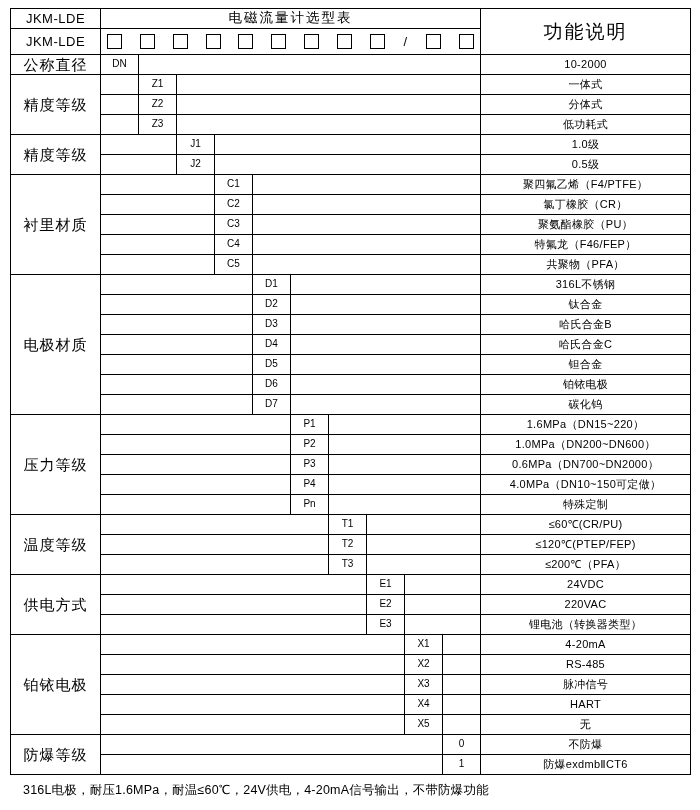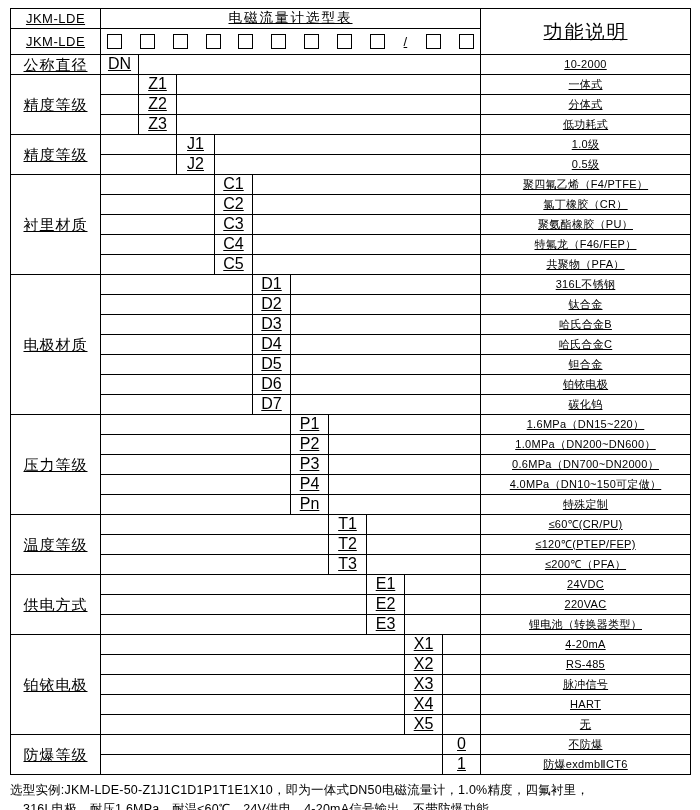--- a/index.html
+++ b/index.html
@@ -19,21 +19,20 @@
     width: 700px;
     height: 810px;
     box-sizing: border-box;
     padding: 8px 10px 4px 10px;
   }
   table.spec {
     border-collapse: collapse;
     width: 680px;
     table-layout: fixed;
     font-size: 12.5px;
-    text-decoration: underline;
   }
   table.spec td {
     border: 1px solid #000000;
     padding: 0;
     text-align: center;
     vertical-align: middle;
     line-height: 1.05;
     height: 19px;
     overflow: hidden;
     white-space: nowrap;
@@ -50,21 +49,21 @@
   }
   td.head-func {
     font-size: 19px;
     letter-spacing: 2px;
   }
   td.model {
     font-size: 13px;
     letter-spacing: 0.5px;
   }
   td.code {
-    font-size: 16px;
+    font-size: 10px;
     font-family: "Liberation Sans", sans-serif;
   }
   td.desc {
     font-size: 11px;
     letter-spacing: 0.3px;
   }
   td.blank {
     border: 1px solid #000000;
   }
   
@@ -376,18 +375,17 @@
       </tr>
       <tr>
         <td class="blank" colspan="9"></td>
         <td class="code">1</td>
         <td class="desc">防爆exdmbⅡCT6</td>
       </tr>
     </tbody>
   </table>
 
   <div class="notes">
-    <div>选型实例:JKM-LDE-50-Z1J1C1D1P1T1E1X10，即为一体式DN50电磁流量计，1.0%精度，四氟衬里，</div>
     <div class="indent">316L电极，耐压1.6MPa，耐温≤60℃，24V供电，4-20mA信号输出，不带防爆功能</div>
 
   </div>
 
 </div>
 
 </body></html>

